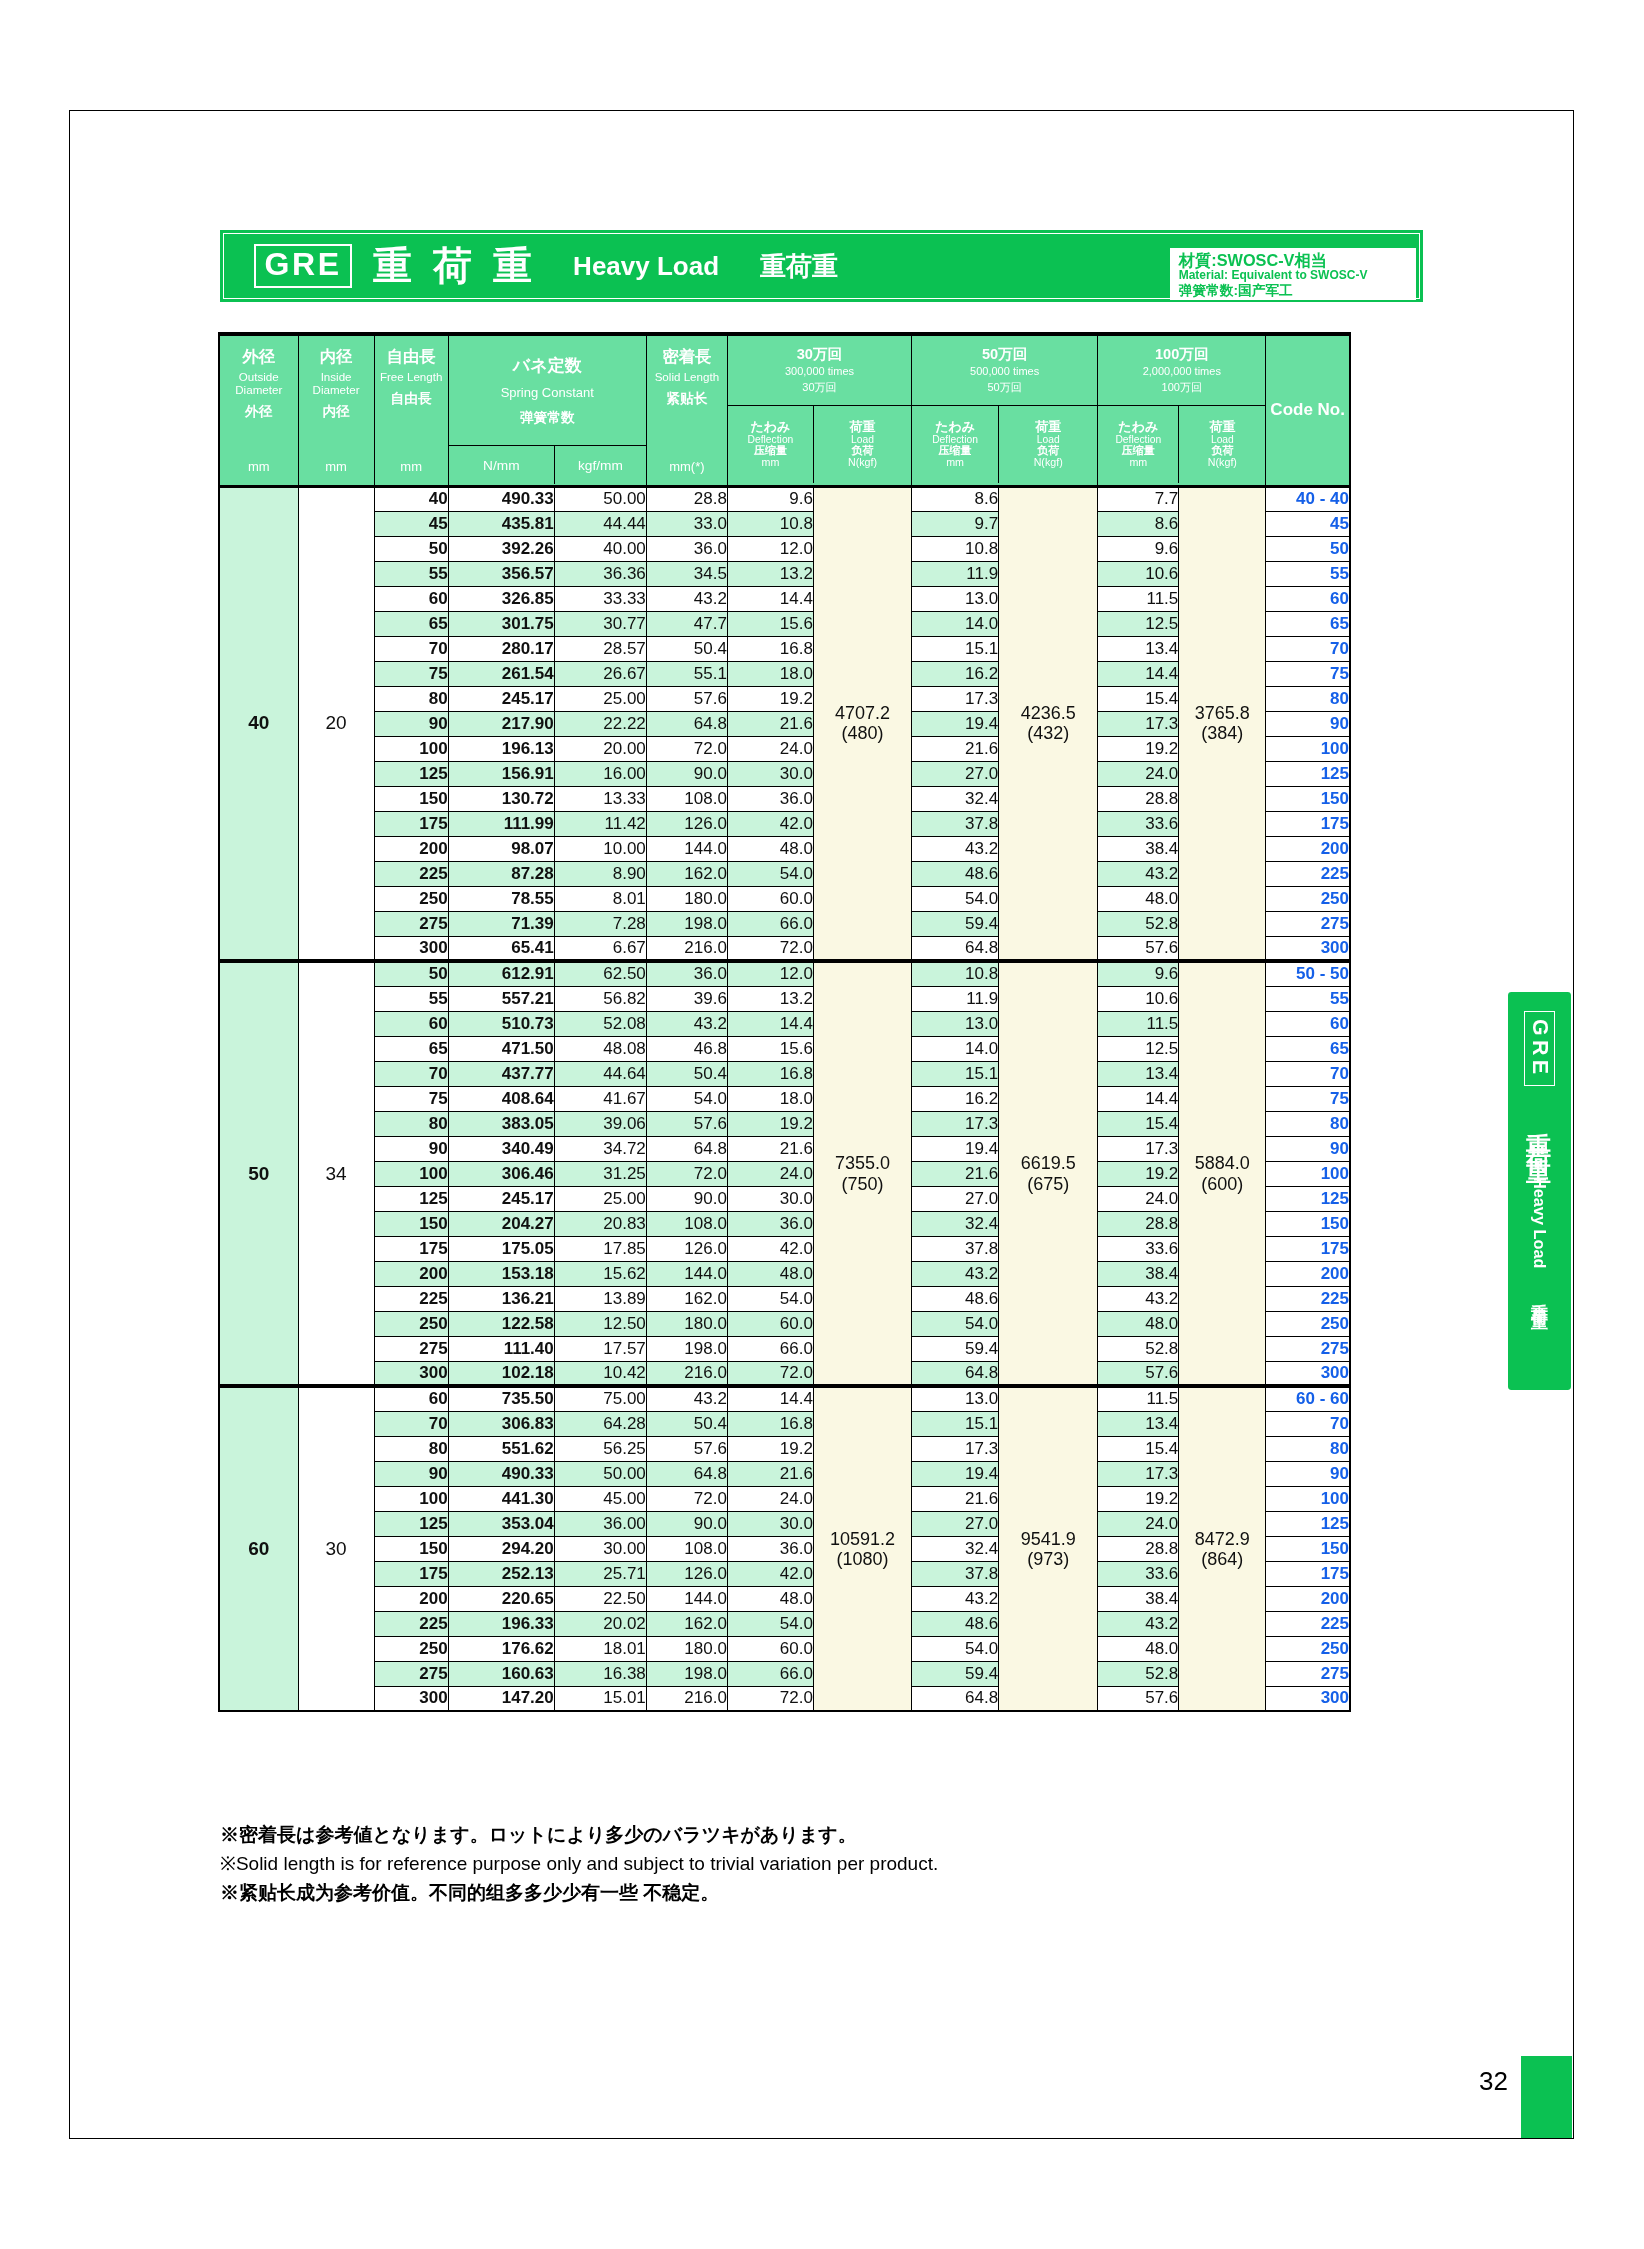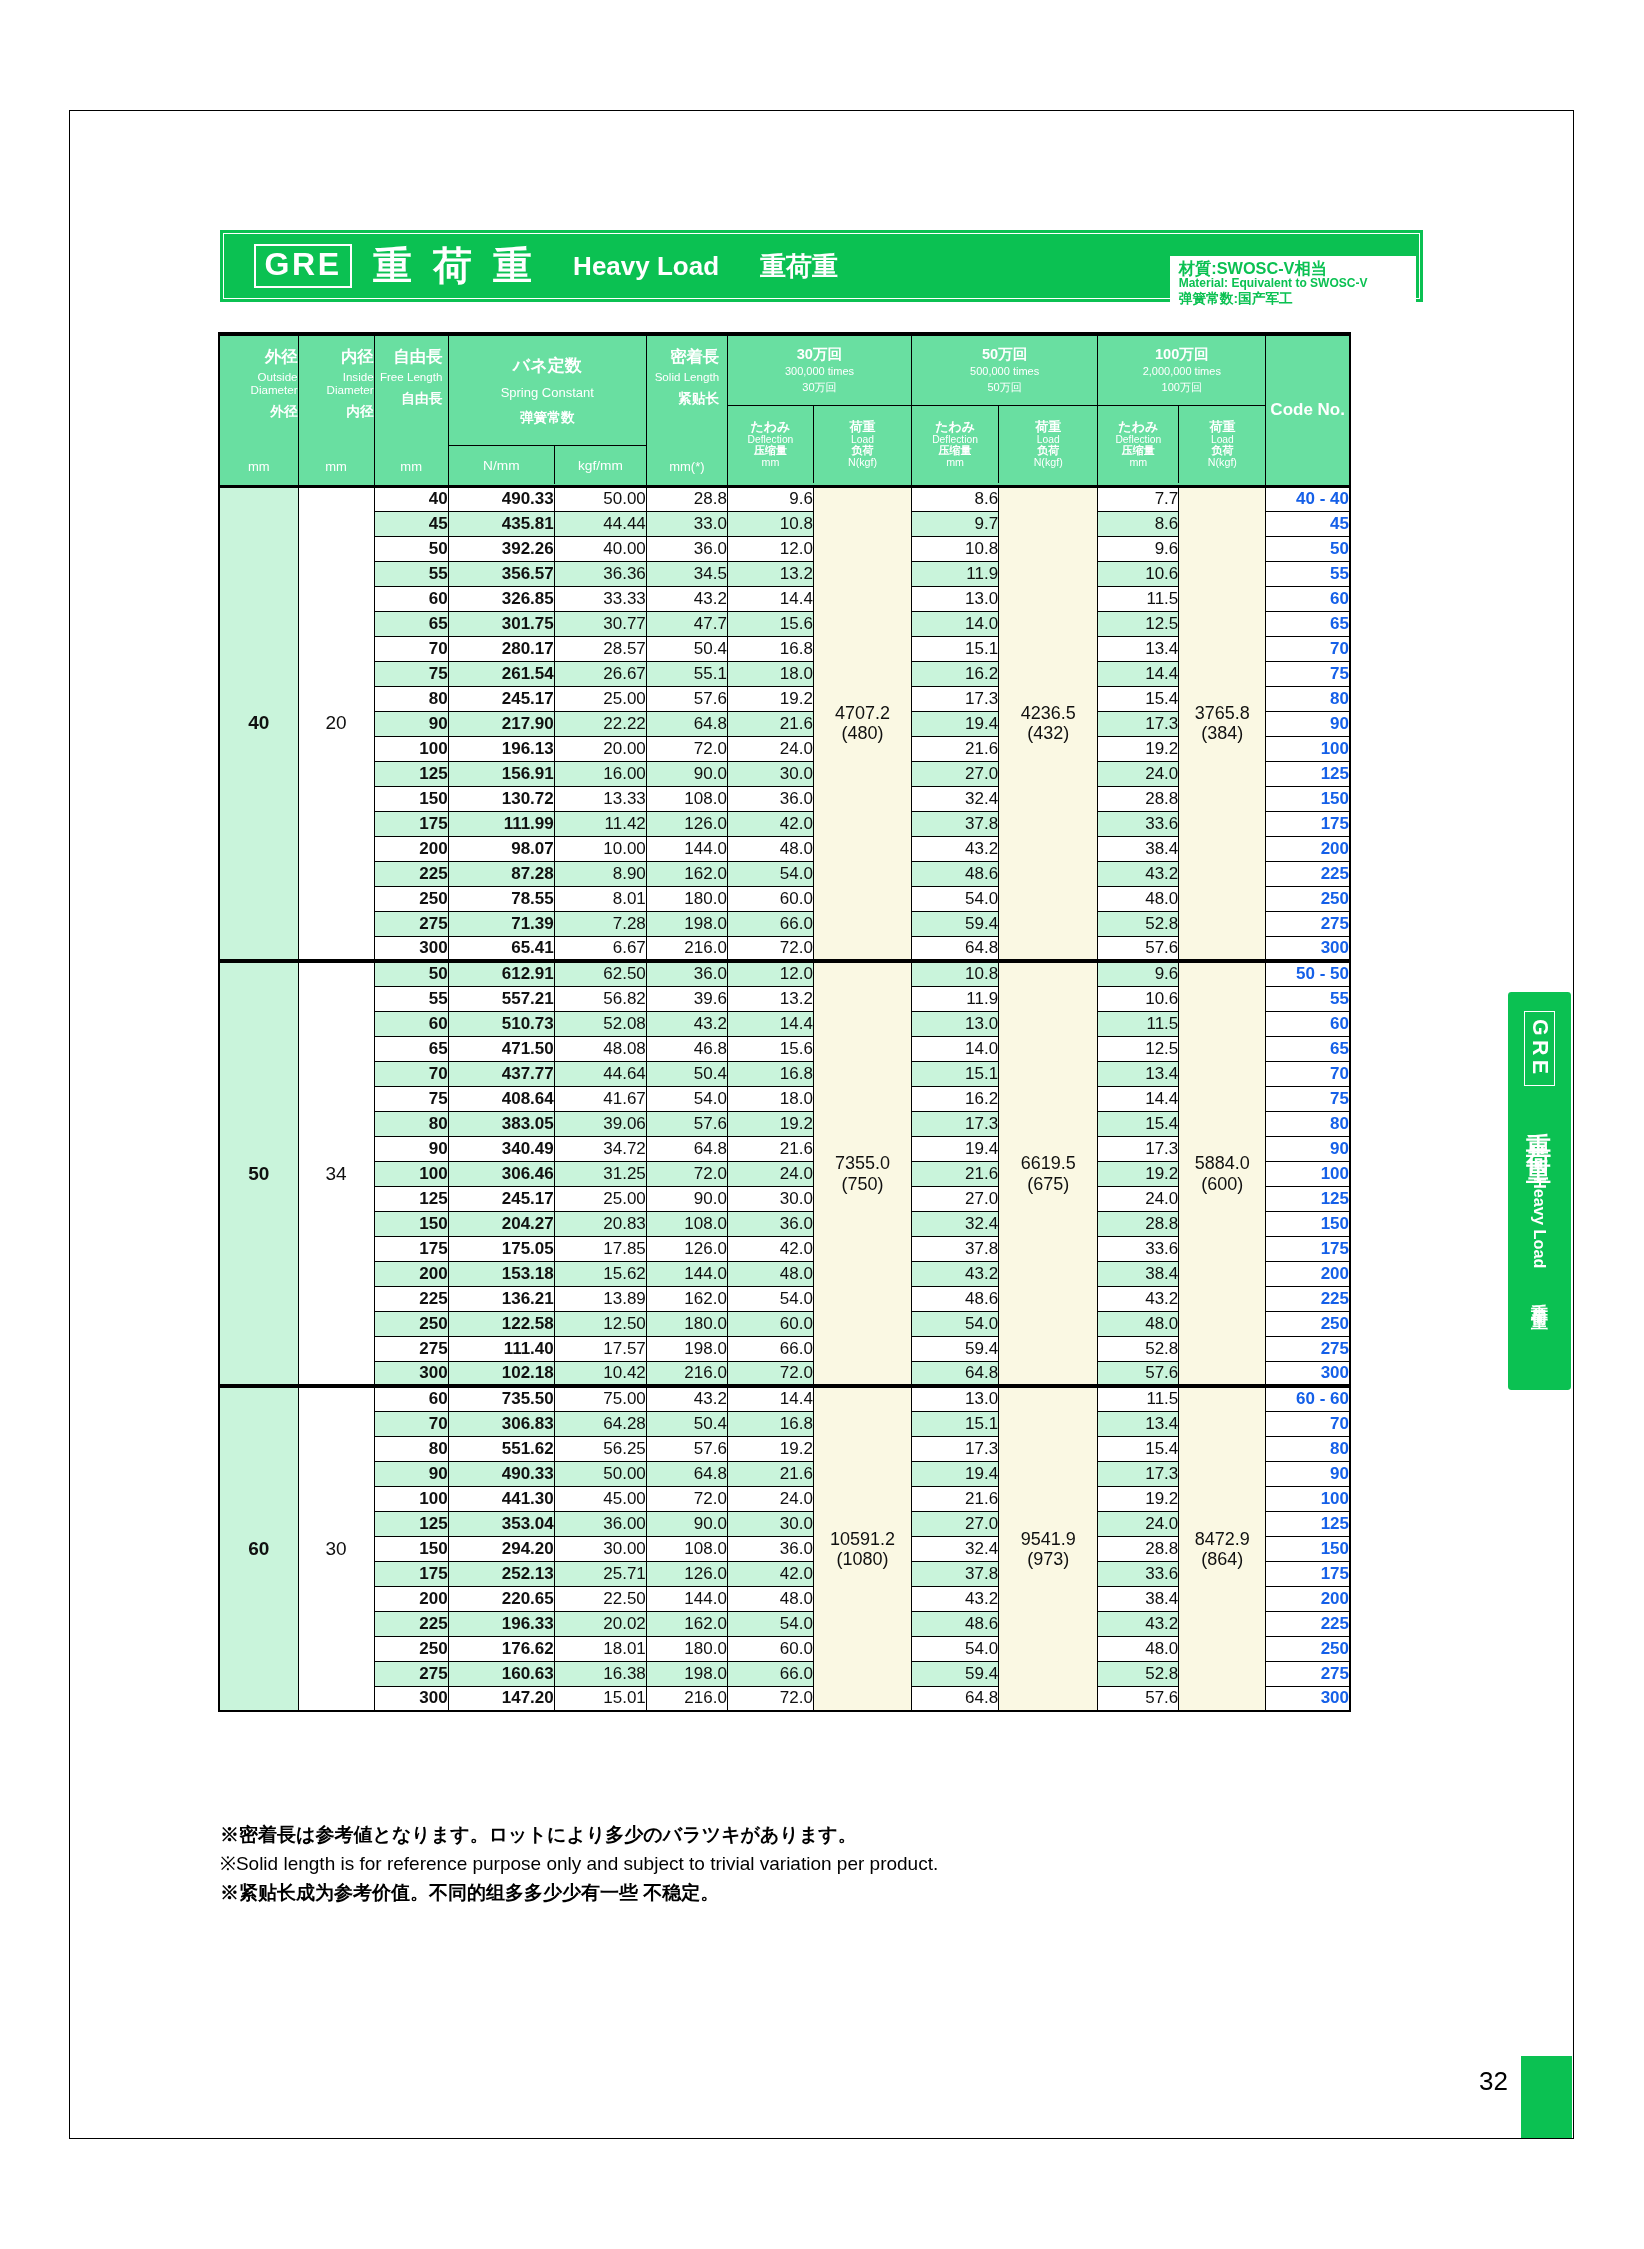--- a/index.html
+++ b/index.html
@@ -13,35 +13,35 @@
   
   .title-bar { position:absolute; left:220px; top:230px; width:1203px; height:72px;
                background:#0bc152; }
   .title-inner { position:absolute; inset:2.6px; border:1.7px solid #fff; pointer-events:none; }
   .title-flex { position:absolute; inset:0; display:flex; align-items:center; }
   .gre-box { margin-left:34px; border:2.6px solid #fff; color:#fff; font-size:32px;
              font-weight:bold; letter-spacing:2.6px; padding:0 8.6px 2.6px 8.6px; line-height:1.15; }
   .title-jp { color:#fff; font-size:39px; font-weight:bold; margin-left:20.6px; letter-spacing:5.1px; }
   .title-en { color:#fff; font-size:26px; font-weight:bold; margin-left:36px; }
   .title-cn { color:#fff; font-size:26px; font-weight:bold; margin-left:41px; }
-  .material-box { position:absolute; right:6.9px; top:26px; width:246px; height:52px;
+  .material-box { position:absolute; right:6.9px; top:18px; width:246px; height:52px;
                   background:#fff; color:#0bc152; padding:2.6px 5.1px 0 8.6px; line-height:1.13; }
   .mat1 { font-size:16.3px; font-weight:bold; }
   .mat2 { font-size:12px; font-weight:bold; }
   .mat3 { font-size:13.7px; font-weight:bold; }
 
   
   table.spec { position:absolute; left:218px; top:332px; border-collapse:collapse;
                table-layout:fixed; width:1133px; border:2.6px solid #000; border-top:4.3px solid #000; }
   table.spec th, table.spec td { border:1.7px solid #000; padding:0; }
   thead th { background:#69dfa1; color:#fff; height:152px; padding:0;
              font-weight:normal; vertical-align:top; border-bottom:3.4px solid #000 !important; }
   .hstack { display:flex; flex-direction:column; justify-content:space-between;
             align-items:center; height:100%; }
-  .hname { padding-top:11px; text-align:right; line-height:1.12; }
+  .hname { padding-top:11px; text-align:center; line-height:1.12; }
   .hjp  { font-size:16.3px; font-weight:bold; }
   .hen  { font-size:11.6px; margin-top:5.1px; }
   .hcn  { font-size:13.7px; font-weight:bold; margin-top:7.7px; }
   .hunit { font-size:13px; padding-bottom:10.3px; }
   .spring-top { height:110px; border-bottom:1.7px solid #000; display:flex; flex-direction:column;
                 align-items:center; justify-content:center; text-align:center; }
   .spring-top .hjp { font-size:17px; }
   .spring-top .hen { margin-top:7.7px; font-size:13px; }
   .spring-top .hcn { margin-top:9.4px; }
   .spring-bottom { height:38px; display:flex; }

